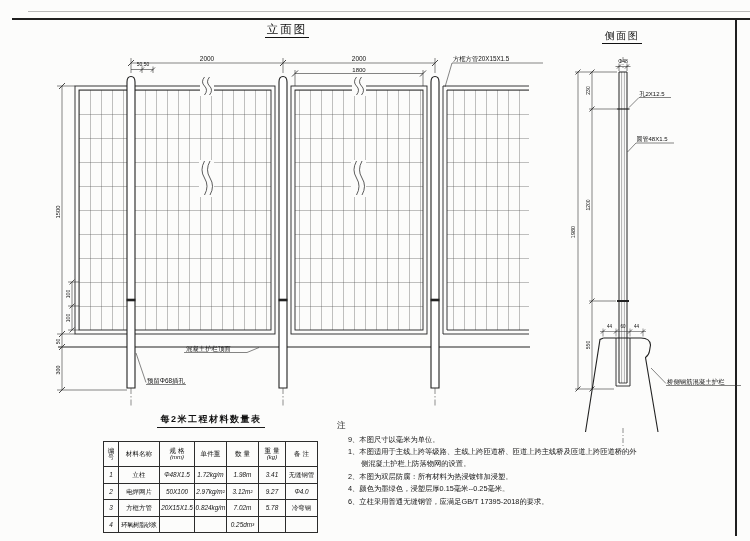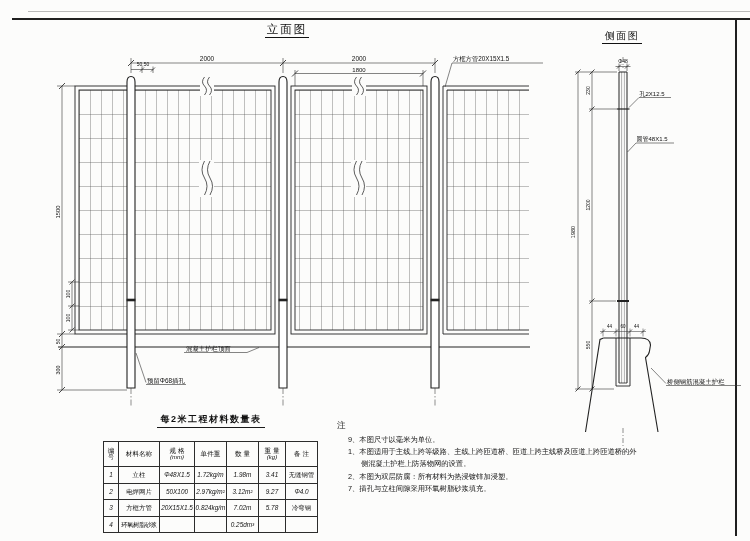--- a/index.html
+++ b/index.html
@@ -292,14 +292,15 @@
     </tr>
   </tbody>
     </table>
 </div>
 
 <div class="notes">
   <div class="notes-heading">注</div>
   <div class="note-item">9、本图尺寸以毫米为单位。</div>
   <div class="note-item">1、本图适用于主线上跨等级路、主线上跨匝道桥、匝道上跨主线桥及匝道上跨匝道桥的外侧混凝土护栏上防落物网的设置。</div>
   <div class="note-item">2、本图为双层防腐：所有材料为热浸镀锌加浸塑。</div>
-  <div class="note-item">7、插孔与立柱间隙采用环氧树脂砂浆填充。</div>
+  <div class="note-item">4、颜色为墨绿色，浸塑层厚0.15毫米--0.25毫米。</div>
+  <div class="note-item">6、立柱采用普通无缝钢管，应满足GB/T 17395-2018的要求。</div>
 </div>
 
 </body></html>

